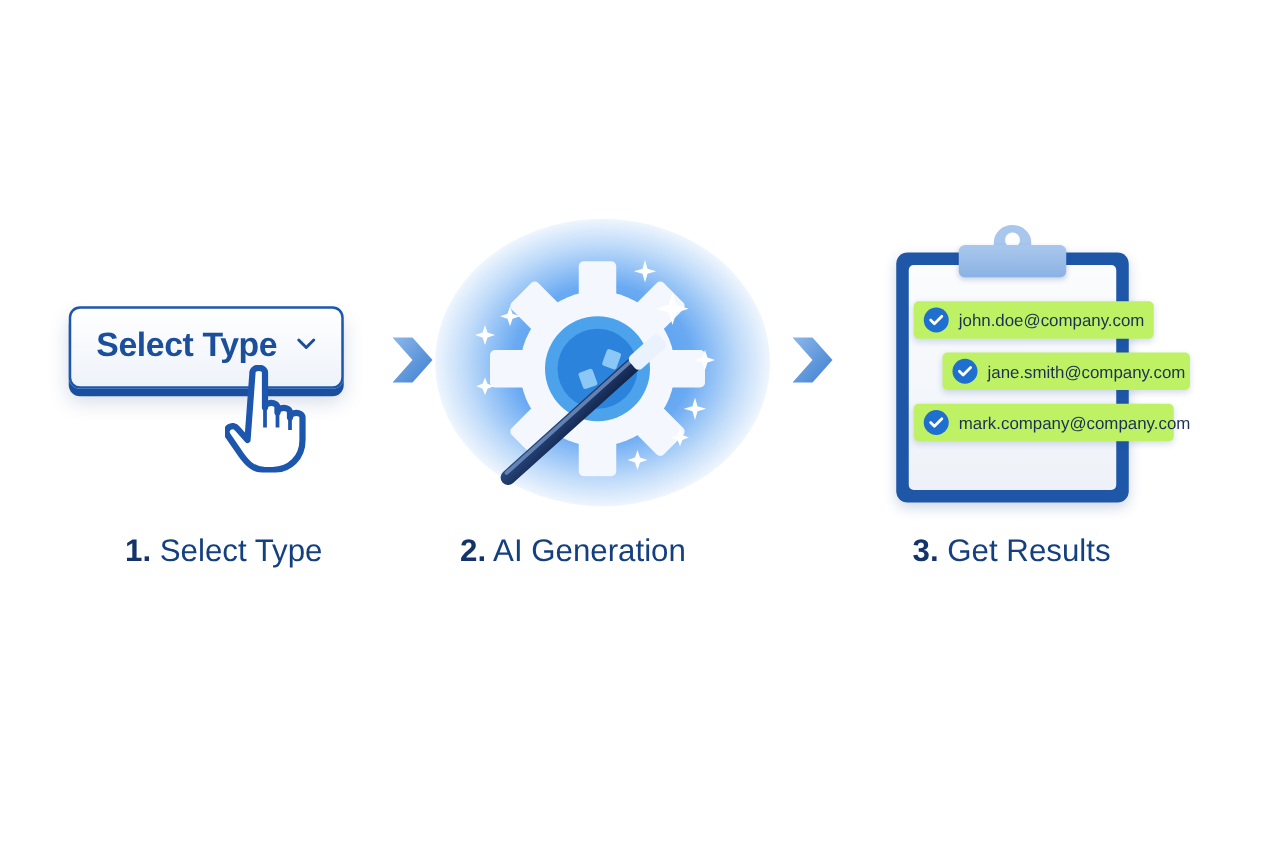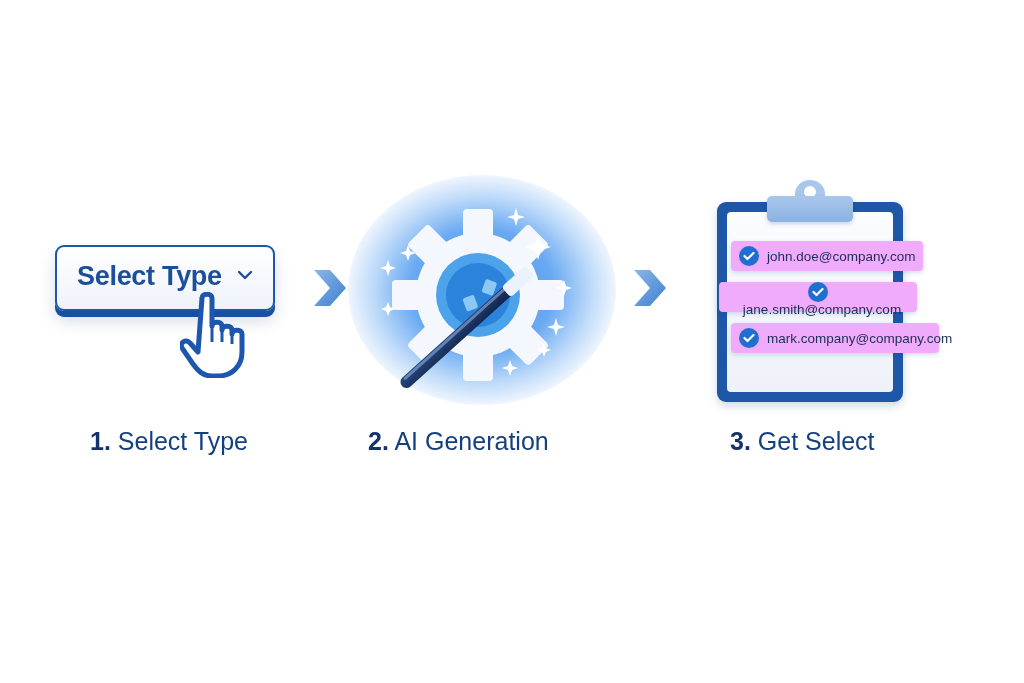--- a/index.html
+++ b/index.html
@@ -47,21 +47,21 @@
   .clip-top {
     left:767px; top:196px; width:86px; height:26px; background:linear-gradient(#a9c7ec,#8bb2e3);
     border-radius:5px; box-shadow:0 2px 4px rgba(20,60,130,0.2);
   }
   .clip-ring {
     left:795px; top:180px; width:30px; height:28px; border-radius:50% 50% 6px 6px; background:#a9c7ec;
   }
   .clip-hole { left:804px; top:186px; width:12px; height:12px; border-radius:50%; background:#ffffff; }
 
   .email-row {
-    position:absolute; height:30px; background:#f0abfc; border-radius:4px;
+    position:absolute; height:30px; background:#bef264; border-radius:4px;
     box-shadow: 0 2px 5px rgba(30,70,140,0.18);
     display:flex; align-items:center; box-sizing:border-box; padding-left:8px;
   }
   .check {
     width:20px; height:20px; border-radius:50%; background:#1f6fd1; flex:none;
     display:flex; align-items:center; justify-content:center; margin-right:8px;
   }
   .email-text { font-size:13.5px; color:#1d2f52; white-space:nowrap; }
 
   
@@ -158,41 +158,41 @@
 <div class="abs clip-top"></div>
 
 <div class="email-row" style="left:731px; top:241px; width:192px;">
   <span class="check">
     <svg width="12" height="10" viewBox="0 0 12 10">
         <polyline points="1.5,5 4.5,8 10.5,2" fill="none" stroke="#fff" stroke-width="2.2" stroke-linecap="round" stroke-linejoin="round"></polyline>
       </svg>
   </span>
   <span class="email-text">john.doe@company.com</span>
 </div>
-<div class="email-row" style="left:719px; top:282px; width:198px;flex-direction:column;">
+<div class="email-row" style="left:754px; top:282px; width:198px;">
   <span class="check">
     <svg width="12" height="10" viewBox="0 0 12 10">
         <polyline points="1.5,5 4.5,8 10.5,2" fill="none" stroke="#fff" stroke-width="2.2" stroke-linecap="round" stroke-linejoin="round"></polyline>
       </svg>
   </span>
   <span class="email-text">jane.smith@company.com</span>
 </div>
 <div class="email-row" style="left:731px; top:323px; width:208px;">
   <span class="check">
     <svg width="12" height="10" viewBox="0 0 12 10">
         <polyline points="1.5,5 4.5,8 10.5,2" fill="none" stroke="#fff" stroke-width="2.2" stroke-linecap="round" stroke-linejoin="round"></polyline>
       </svg>
   </span>
   <span class="email-text">mark.company@company.com</span>
 </div>
 
-<div class="abs caption" style="left:90px;">
+<div class="abs caption" style="left:100px;">
   <span class="num">1.</span>
   <span>Select Type</span>
 </div>
 <div class="abs caption" style="left:368px;">
   <span class="num">2.</span>
   <span>AI Generation</span>
 </div>
 <div class="abs caption" style="left:730px;">
   <span class="num">3.</span>
-  <span>Get Select</span>
+  <span>Get Results</span>
 </div>
 
 </body></html>

